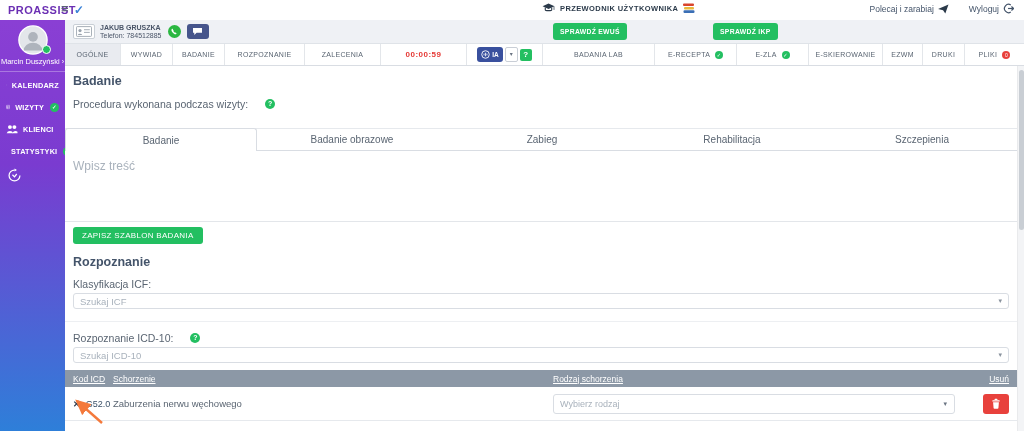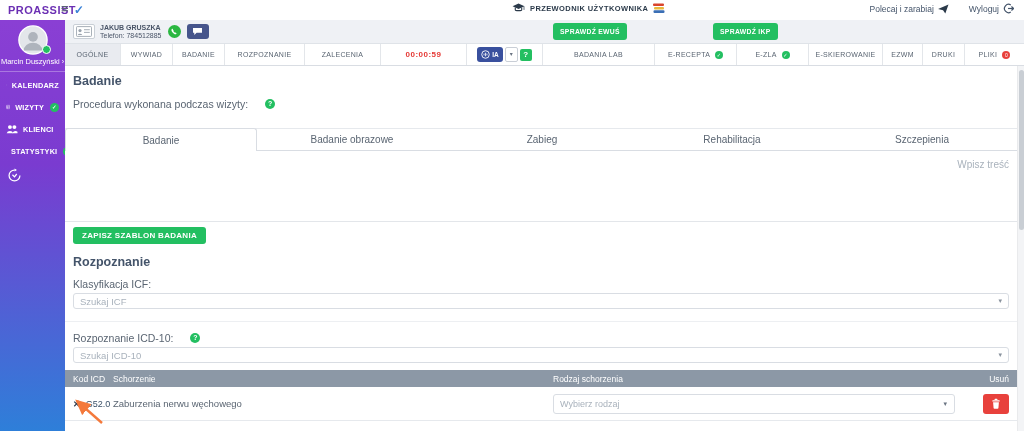--- a/index.html
+++ b/index.html
@@ -4,21 +4,21 @@
 <style>
   html,body{margin:0;padding:0;background:#fff;}
   *{box-sizing:border-box;font-family:"Liberation Sans",sans-serif;}
   .page{position:relative;width:1024px;height:431px;background:#fdba74;overflow:hidden;}
 
   
   .topbar{position:absolute;top:0;left:0;width:1024px;height:20px;background:#fff;}
   .logo{position:absolute;left:8px;top:3px;font-size:11px;font-weight:bold;color:#6B2FB3;letter-spacing:.5px;}
   .logo .logo-check{color:#3B82D8;font-size:12px;margin-left:-2px;font-weight:bold;}
   .hamburger{position:absolute;left:61px;top:1px;font-size:13px;color:#5A6572;cursor:pointer;}
-  .topbar-center{position:absolute;left:512px;top:3px;display:flex;align-items:center;gap:5px;}
+  .topbar-center{position:absolute;left:542px;top:3px;display:flex;align-items:center;gap:5px;}
   .guide-label{font-size:7.5px;font-weight:bold;color:#2B3A4A;letter-spacing:.4px;}
   .topbar-right{position:absolute;right:10px;top:3px;display:flex;align-items:center;gap:20px;}
   .top-link{display:flex;align-items:center;gap:4px;font-size:8.5px;color:#44546A;cursor:pointer;}
 
   
   .sidebar{position:absolute;top:20px;left:0;width:65px;height:411px;
     background:linear-gradient(180deg,#8A3FD4 0%,#7A3BD0 35%,#2E7FD9 100%);}
   .avatar-wrap{position:relative;width:30px;height:30px;margin:5px auto 2px;}
   .avatar-badge{position:absolute;right:-3px;bottom:1px;width:9px;height:9px;border-radius:50%;
     background:#23BF61;border:1px solid #fff;}
@@ -77,28 +77,28 @@
   .text-input{display:block;width:100%;height:16px;border:1px solid #D9DDE3;border-radius:3px;
     font-size:9.5px;padding:0 6px;color:#444;background:#fff;outline:none;}
   .text-input::placeholder{color:#A9B2BC;}
   .input-caret{position:absolute;right:7px;top:4px;font-size:7px;color:#8A939E;pointer-events:none;}
 
   .subtabs{margin-top:18px;height:23px;display:flex;border-top:1px solid #E6E9ED;border-bottom:1px solid #D9DDE3;}
   .subtab{flex:1;text-align:center;line-height:22px;font-size:10px;color:#5A6572;cursor:pointer;}
   .subtab.active{background:#fff;border:1px solid #D9DDE3;border-bottom:none;border-radius:3px 3px 0 0;
     margin:-1px 0 -1px 0;line-height:24px;}
   .exam-textarea{display:block;width:100%;height:71px;border:none;border-bottom:1px solid #E3E6EA;
-    padding:8px;font-size:10px;color:#444;resize:none;outline:none;text-align:right;}
+    padding:8px;font-size:12px;color:#444;resize:none;outline:none;}
   .exam-textarea::placeholder{color:#A9B2BC;}
-  .save-btn{margin:5px 0 0 8px;background:#23BF61;color:#fff;font-size:8px;font-weight:bold;
+  .save-btn{margin:5px 0 0 8px;background:#23BF61;color:#fff;font-size:8px;font-weight:normal;
     padding:0 9px;height:17px;border:none;border-radius:3px;letter-spacing:.3px;cursor:pointer;}
   .section-divider{margin-top:12px;border-bottom:1px solid #EDEFF2;}
 
   .icd-table{margin-top:7px;}
-  .t-head{display:flex;align-items:center;background:#8C98A6;color:#fff;font-size:8.5px;height:17px;}
+  .t-head{display:flex;align-items:center;background:#8C98A6;color:#fff;font-size:8.5px;height:17px;text-decoration:underline;}
   .t-row{display:flex;align-items:center;height:34px;border-bottom:1px solid #E6E9ED;font-size:9.5px;color:#5A6572;}
   .col-code{width:48px;padding-left:8px;flex:none;}
   .col-disease{width:440px;flex:none;}
   .col-type{flex:1;display:flex;align-items:center;}
   .col-del{width:48px;flex:none;text-align:right;padding-right:8px;}
   .remove-x{color:#2F3B4C;font-weight:bold;font-size:8.5px;cursor:pointer;margin-right:3px;}
   .code-text{color:#3A5068;font-size:9px;}
   .type-wrap{position:relative;width:calc(100% - 14px);}
   .type-input{display:block;width:100%;height:20px;border:1px solid #D9DDE3;border-radius:3px;
     font-size:9px;padding:0 6px;color:#444;outline:none;}

